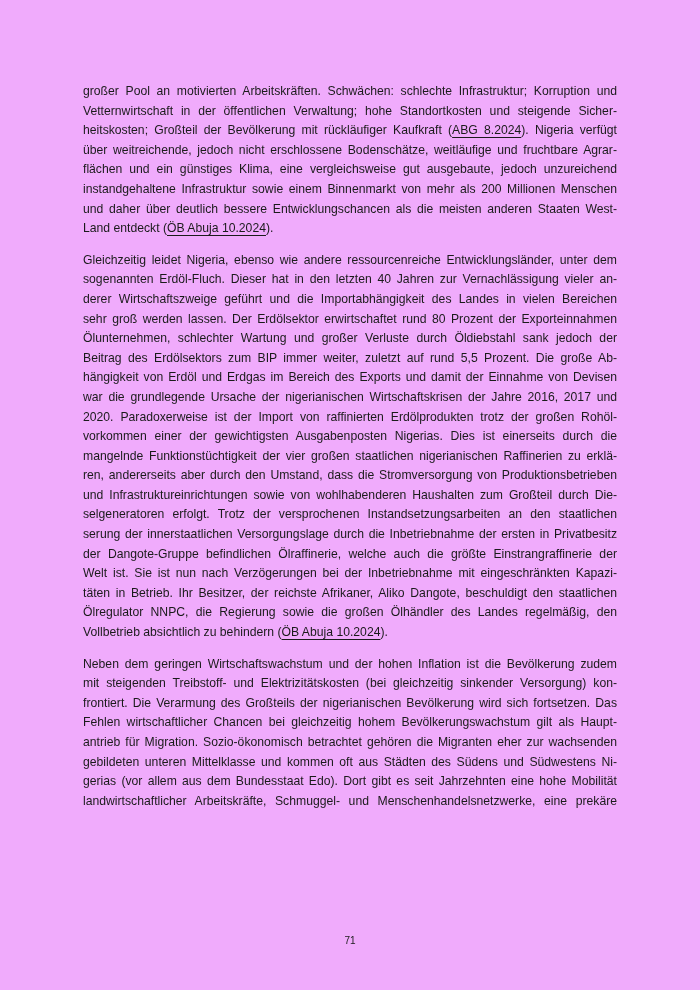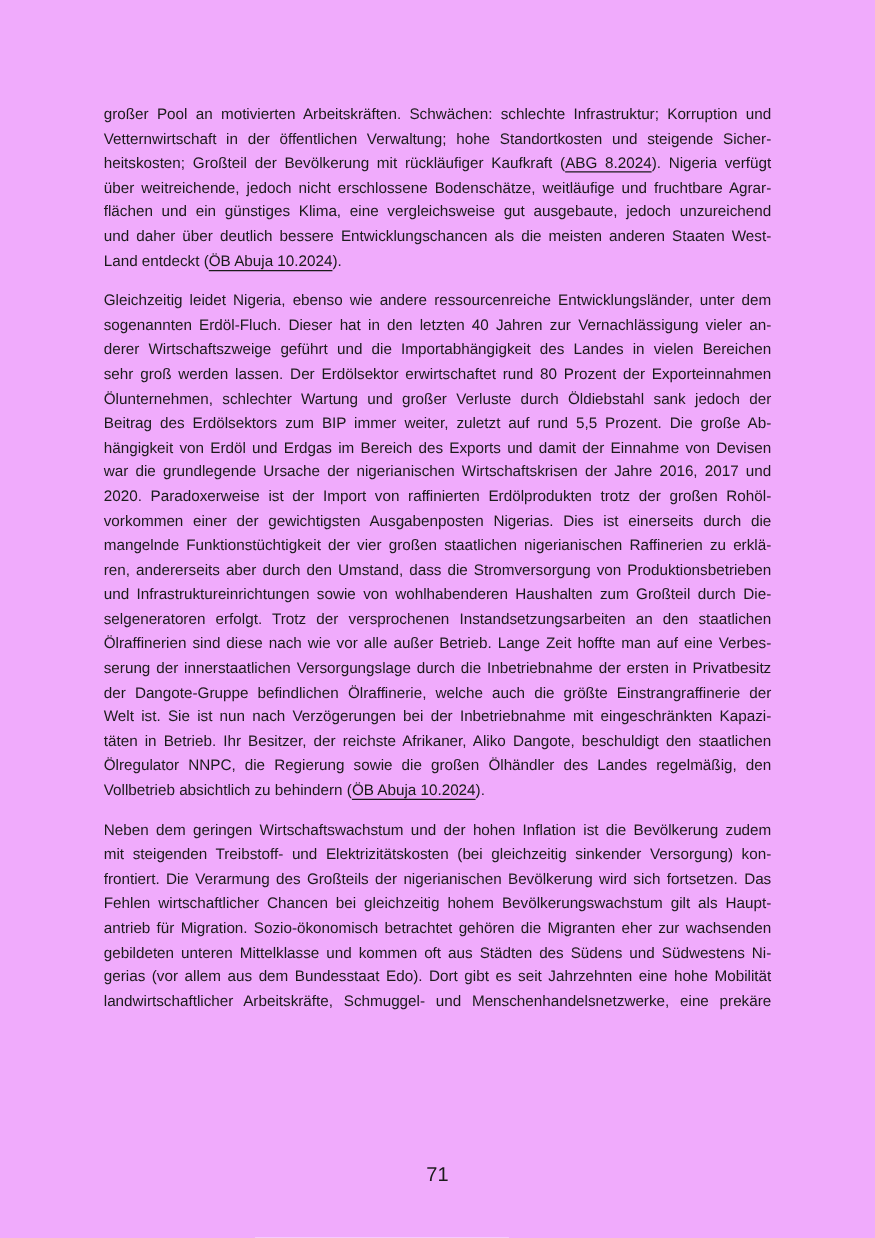--- a/index.html
+++ b/index.html
@@ -46,54 +46,54 @@
     text-underline-offset: 2.5px;
     color: inherit;
     cursor: pointer;
   }
   .page-footer {
     position: absolute;
     top: 933px;
     left: 0;
     width: 700px;
     text-align: center;
-    font-size: 16px;
+    font-size: 10px;
     line-height: 16px;
   }
 </style>
 </head>
 <body style="color: rgb(27, 27, 27); background: rgb(255, 255, 255);">
 
 <div class="page">
   <div class="text-block">
       <div class="paragraph">
         <div class="line">großer Pool an motivierten Arbeitskräften. Schwächen: schlechte Infrastruktur; Korruption und</div>
         <div class="line">Vetternwirtschaft in der öffentlichen Verwaltung; hohe Standortkosten und steigende Sicher-</div>
         <div class="line">heitskosten; Großteil der Bevölkerung mit rückläufiger Kaufkraft (<span class="cite">ABG 8.2024</span>). Nigeria verfügt</div>
         <div class="line">über weitreichende, jedoch nicht erschlossene Bodenschätze, weitläufige und fruchtbare Agrar-</div>
         <div class="line">flächen und ein günstiges Klima, eine vergleichsweise gut ausgebaute, jedoch unzureichend</div>
+        <div class="line">instandgehaltene Infrastruktur sowie einem Binnenmarkt von mehr als 200 Millionen Menschen</div>
         <div class="line">und daher über deutlich bessere Entwicklungschancen als die meisten anderen Staaten West-</div>
         <div class="line line-left">Land entdeckt (<span class="cite">ÖB Abuja 10.2024</span>).</div>
       </div>
       <div class="paragraph">
         <div class="line">Gleichzeitig leidet Nigeria, ebenso wie andere ressourcenreiche Entwicklungsländer, unter dem</div>
         <div class="line">sogenannten Erdöl-Fluch. Dieser hat in den letzten 40 Jahren zur Vernachlässigung vieler an-</div>
         <div class="line">derer Wirtschaftszweige geführt und die Importabhängigkeit des Landes in vielen Bereichen</div>
         <div class="line">sehr groß werden lassen. Der Erdölsektor erwirtschaftet rund 80 Prozent der Exporteinnahmen</div>
         <div class="line">Ölunternehmen, schlechter Wartung und großer Verluste durch Öldiebstahl sank jedoch der</div>
         <div class="line">Beitrag des Erdölsektors zum BIP immer weiter, zuletzt auf rund 5,5 Prozent. Die große Ab-</div>
         <div class="line">hängigkeit von Erdöl und Erdgas im Bereich des Exports und damit der Einnahme von Devisen</div>
         <div class="line">war die grundlegende Ursache der nigerianischen Wirtschaftskrisen der Jahre 2016, 2017 und</div>
         <div class="line">2020. Paradoxerweise ist der Import von raffinierten Erdölprodukten trotz der großen Rohöl-</div>
         <div class="line">vorkommen einer der gewichtigsten Ausgabenposten Nigerias. Dies ist einerseits durch die</div>
         <div class="line">mangelnde Funktionstüchtigkeit der vier großen staatlichen nigerianischen Raffinerien zu erklä-</div>
         <div class="line">ren, andererseits aber durch den Umstand, dass die Stromversorgung von Produktionsbetrieben</div>
         <div class="line">und Infrastruktureinrichtungen sowie von wohlhabenderen Haushalten zum Großteil durch Die-</div>
         <div class="line">selgeneratoren erfolgt. Trotz der versprochenen Instandsetzungsarbeiten an den staatlichen</div>
-        <div class="line">Ölraffinerien sind diese nach wie vor alle außer Betrieb. Lange Zeit hoffte man auf eine Verbes-</div>
         <div class="line">serung der innerstaatlichen Versorgungslage durch die Inbetriebnahme der ersten in Privatbesitz</div>
         <div class="line">der Dangote-Gruppe befindlichen Ölraffinerie, welche auch die größte Einstrangraffinerie der</div>
         <div class="line">Welt ist. Sie ist nun nach Verzögerungen bei der Inbetriebnahme mit eingeschränkten Kapazi-</div>
         <div class="line">täten in Betrieb. Ihr Besitzer, der reichste Afrikaner, Aliko Dangote, beschuldigt den staatlichen</div>
         <div class="line">Ölregulator NNPC, die Regierung sowie die großen Ölhändler des Landes regelmäßig, den</div>
         <div class="line line-left">Vollbetrieb absichtlich zu behindern (<span class="cite">ÖB Abuja 10.2024</span>).</div>
       </div>
       <div class="paragraph">
         <div class="line">Neben dem geringen Wirtschaftswachstum und der hohen Inflation ist die Bevölkerung zudem</div>
         <div class="line">mit steigenden Treibstoff- und Elektrizitätskosten (bei gleichzeitig sinkender Versorgung) kon-</div>

